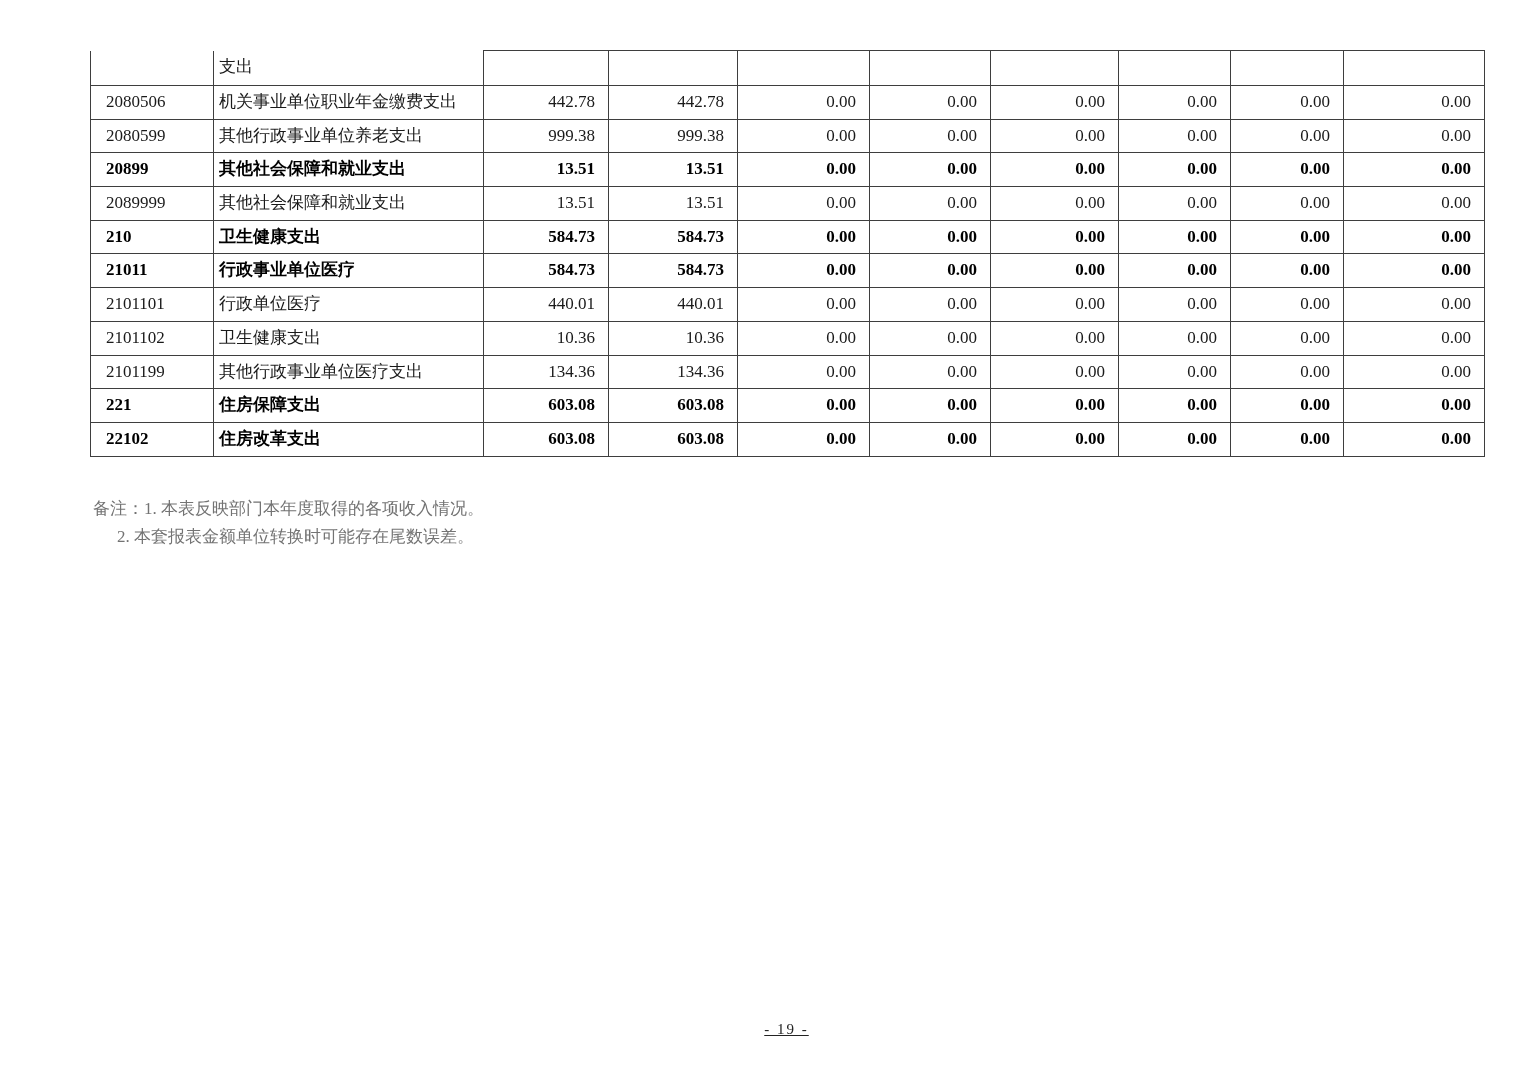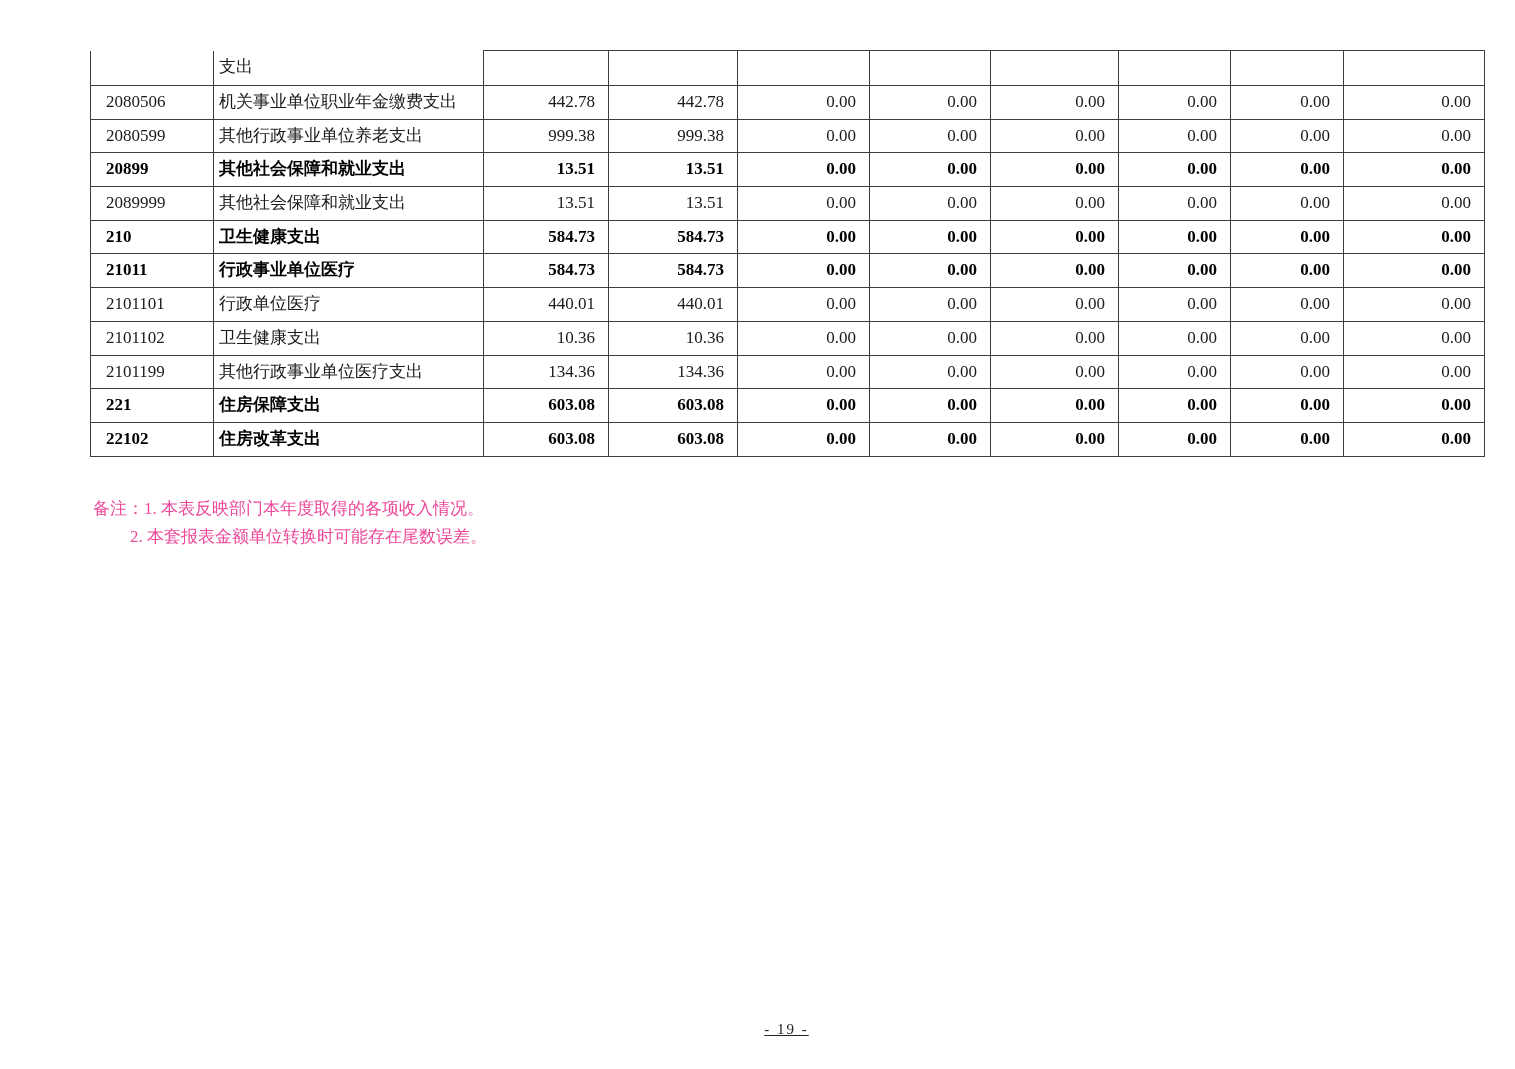--- a/index.html
+++ b/index.html
@@ -37,23 +37,23 @@
   table.budget td.num  { text-align: right; padding-right: 13px; }
   table.budget tr.partial td.code,
   table.budget tr.partial td.name { border-top: none; }
   table.budget tr.bold td { font-weight: 700; color: #000000; }
   .notes {
     position: absolute;
     left: 93px;
     top: 495px;
     font-size: 17px;
     line-height: 28px;
-    color: #ec4899;
-  }
-  .notes .line2 { margin-left: 37px; }
+    color: #737373;
+  }
+  .notes .line2 { margin-left: 24px; }
   .pagenum {
     position: absolute;
     left: 0;
     top: 1021px;
     width: 100%;
     text-align: center;
     text-indent: 58px;
     font-size: 15px;
     color: #222222;
     letter-spacing: 2px;

